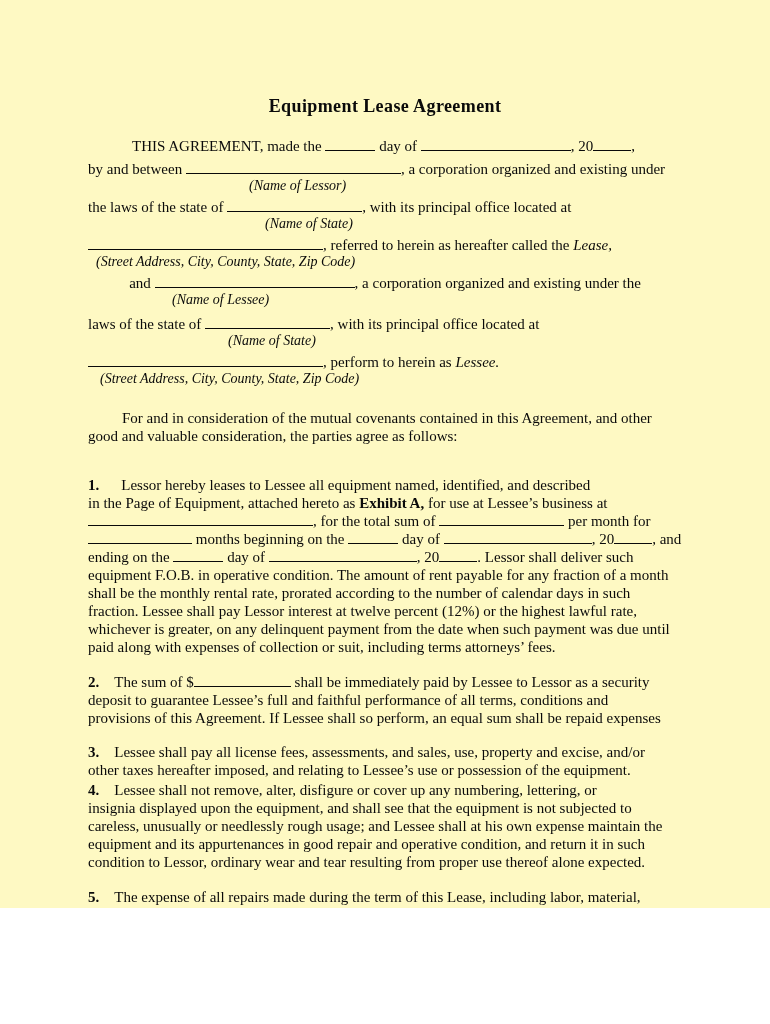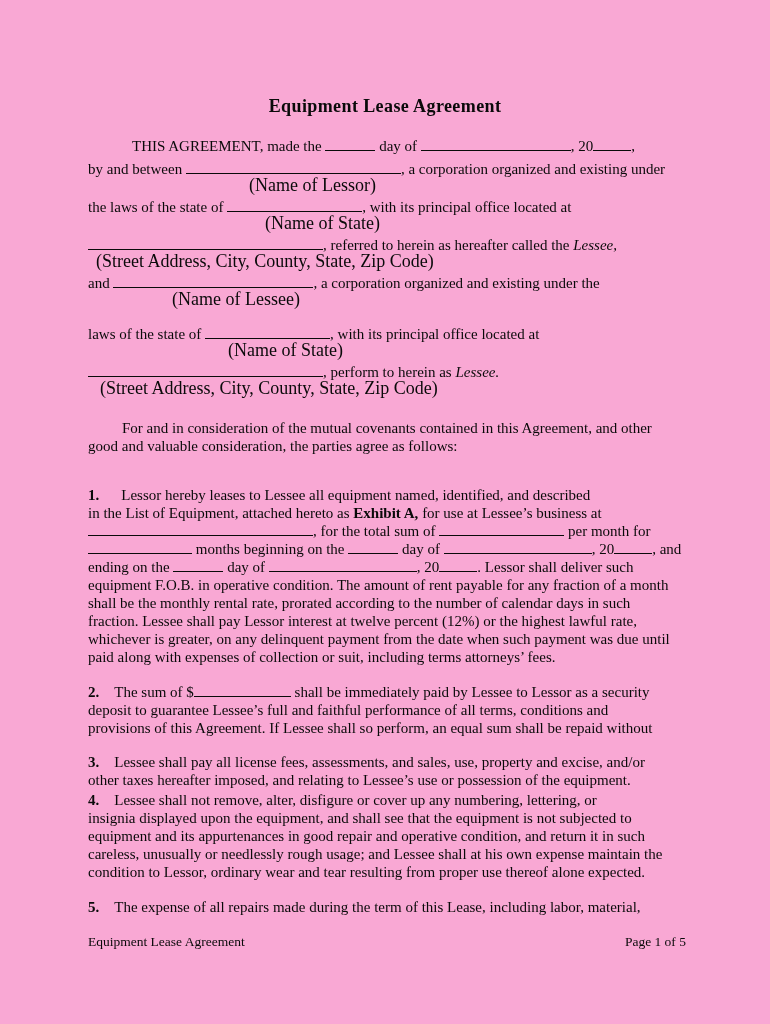--- a/index.html
+++ b/index.html
@@ -1,34 +1,34 @@
 <!DOCTYPE html>
 <html><head>
 <meta charset="utf-8">
 <style>
   html,body{margin:0;padding:0;background:#ffffff;}
   .page{
     position:relative;
-    width:770px;height:1024px;
-    background:#f9a8d4;
+    width:770px;height:908px;
+    background:#fef9c3;
     font-family:"Liberation Serif","DejaVu Serif",serif;
     font-size:15px;color:#0a0a0a;
     overflow:hidden;
   }
   .content{position:absolute;left:88px;top:95px;width:594px;}
   .doc-title{
     text-align:center;font-weight:bold;font-size:18px;
     letter-spacing:0.4px;line-height:22px;white-space:pre;
   }
   .line{line-height:18px;white-space:pre;}
   .line.lab{line-height:14px;}
   .t{font-style:normal;}
   .b{font-weight:bold;}
   .i{font-style:italic;}
-  .lbl{font-size:18px;}
+  .lbl{font-style:italic;font-size:14px;}
   .tab{display:inline-block;height:1px;}
   .blank{
     display:inline-block;height:12px;
     border-bottom:1px solid #0a0a0a;
   }
   .footer{
     position:absolute;left:88px;right:84px;top:934px;
     font-size:13.5px;line-height:16px;
   }
   .footer .fright{float:right;}
@@ -38,49 +38,49 @@
 
 <div class="page">
   <div class="content">
     <div class="doc-title">Equipment Lease Agreement</div>
     <div id="doc-lines">
         <div class="line" style="margin-top: 20px;"><span class="tab" style="width: 44px;"></span><span class="t">THIS AGREEMENT, made the </span><span class="blank" style="width: 50px;"></span><span class="t"> day of </span><span class="blank" style="width: 150px;"></span><span class="t">, 20</span><span class="blank" style="width: 38px;"></span><span class="t">,</span></div>
         <div class="line" style="margin-top: 5px;"><span class="t">by and between </span><span class="blank" style="width: 215px;"></span><span class="t">, a corporation organized and existing under</span></div>
         <div class="line lab"><span class="tab" style="width: 161px;"></span><span class="lbl">(Name of Lessor)</span></div>
         <div class="line" style="margin-top: 5px;"><span class="t">the laws of the state of </span><span class="blank" style="width: 135px;"></span><span class="t">, with its principal office located at</span></div>
         <div class="line lab"><span class="tab" style="width: 177px;"></span><span class="lbl">(Name of State)</span></div>
-        <div class="line" style="margin-top: 5px;"><span class="blank" style="width: 235px;"></span><span class="t">, referred to herein as hereafter called the </span><span class="i">Lessee,</span></div>
+        <div class="line" style="margin-top: 5px;"><span class="blank" style="width: 235px;"></span><span class="t">, referred to herein as hereafter called the </span><span class="i">Lease,</span></div>
         <div class="line lab"><span class="tab" style="width: 8px;"></span><span class="lbl">(Street Address, City, County, State, Zip Code)</span></div>
-        <div class="line" style="margin-top: 5px;"><span class="t">and </span><span class="blank" style="width: 200px;"></span><span class="t">, a corporation organized and existing under the</span></div>
+        <div class="line" style="margin-top: 5px; text-align: center;"><span class="t">and </span><span class="blank" style="width: 200px;"></span><span class="t">, a corporation organized and existing under the</span></div>
         <div class="line lab"><span class="tab" style="width: 84px;"></span><span class="lbl">(Name of Lessee)</span></div>
-        <div class="line" style="margin-top: 18px;"><span class="t">laws of the state of </span><span class="blank" style="width: 125px;"></span><span class="t">, with its principal office located at</span></div>
+        <div class="line" style="margin-top: 8px;"><span class="t">laws of the state of </span><span class="blank" style="width: 125px;"></span><span class="t">, with its principal office located at</span></div>
         <div class="line lab"><span class="tab" style="width: 140px;"></span><span class="lbl">(Name of State)</span></div>
         <div class="line" style="margin-top: 5px;"><span class="blank" style="width: 235px;"></span><span class="t">, perform to herein as </span><span class="i">Lessee.</span></div>
         <div class="line lab"><span class="tab" style="width: 12px;"></span><span class="lbl">(Street Address, City, County, State, Zip Code)</span></div>
         <div class="line" style="margin-top: 23px;"><span class="tab" style="width: 34px;"></span><span class="t">For and in consideration of the mutual covenants contained in this Agreement, and other</span></div>
         <div class="line"><span class="t">good and valuable consideration, the parties agree as follows:</span></div>
         <div class="line" style="margin-top: 31px;"><span class="b">1.</span><span class="tab" style="width: 22px;"></span><span class="t">Lessor hereby leases to Lessee all equipment named, identified, and described</span></div>
-        <div class="line"><span class="t">in the List of Equipment, attached hereto as </span><span class="b">Exhibit A,</span><span class="t"> for use at Lessee’s business at</span></div>
+        <div class="line"><span class="t">in the Page of Equipment, attached hereto as </span><span class="b">Exhibit A,</span><span class="t"> for use at Lessee’s business at</span></div>
         <div class="line"><span class="blank" style="width: 225px;"></span><span class="t">, for the total sum of </span><span class="blank" style="width: 125px;"></span><span class="t"> per month for</span></div>
         <div class="line"><span class="blank" style="width: 104px;"></span><span class="t"> months beginning on the </span><span class="blank" style="width: 50px;"></span><span class="t"> day of </span><span class="blank" style="width: 148px;"></span><span class="t">, 20</span><span class="blank" style="width: 38px;"></span><span class="t">, and</span></div>
         <div class="line"><span class="t">ending on the </span><span class="blank" style="width: 50px;"></span><span class="t"> day of </span><span class="blank" style="width: 148px;"></span><span class="t">, 20</span><span class="blank" style="width: 38px;"></span><span class="t">. Lessor shall deliver such</span></div>
         <div class="line"><span class="t">equipment F.O.B. in operative condition. The amount of rent payable for any fraction of a month</span></div>
         <div class="line"><span class="t">shall be the monthly rental rate, prorated according to the number of calendar days in such</span></div>
         <div class="line"><span class="t">fraction. Lessee shall pay Lessor interest at twelve percent (12%) or the highest lawful rate,</span></div>
         <div class="line"><span class="t">whichever is greater, on any delinquent payment from the date when such payment was due until</span></div>
         <div class="line"><span class="t">paid along with expenses of collection or suit, including terms attorneys’ fees.</span></div>
         <div class="line" style="margin-top: 17px;"><span class="b">2.</span><span class="tab" style="width: 15px;"></span><span class="t">The sum of $</span><span class="blank" style="width: 97px;"></span><span class="t"> shall be immediately paid by Lessee to Lessor as a security</span></div>
         <div class="line"><span class="t">deposit to guarantee Lessee’s full and faithful performance of all terms, conditions and</span></div>
-        <div class="line"><span class="t">provisions of this Agreement. If Lessee shall so perform, an equal sum shall be repaid without</span></div>
+        <div class="line"><span class="t">provisions of this Agreement. If Lessee shall so perform, an equal sum shall be repaid expenses</span></div>
         <div class="line" style="margin-top: 16px;"><span class="b">3.</span><span class="tab" style="width: 15px;"></span><span class="t">Lessee shall pay all license fees, assessments, and sales, use, property and excise, and/or</span></div>
         <div class="line"><span class="t">other taxes hereafter imposed, and relating to Lessee’s use or possession of the equipment.</span></div>
         <div class="line" style="margin-top: 2px;"><span class="b">4.</span><span class="tab" style="width: 15px;"></span><span class="t">Lessee shall not remove, alter, disfigure or cover up any numbering, lettering, or</span></div>
         <div class="line"><span class="t">insignia displayed upon the equipment, and shall see that the equipment is not subjected to</span></div>
+        <div class="line"><span class="t">careless, unusually or needlessly rough usage; and Lessee shall at his own expense maintain the</span></div>
         <div class="line"><span class="t">equipment and its appurtenances in good repair and operative condition, and return it in such</span></div>
-        <div class="line"><span class="t">careless, unusually or needlessly rough usage; and Lessee shall at his own expense maintain the</span></div>
         <div class="line"><span class="t">condition to Lessor, ordinary wear and tear resulting from proper use thereof alone expected.</span></div>
         <div class="line" style="margin-top: 17px;"><span class="b">5.</span><span class="tab" style="width: 15px;"></span><span class="t">The expense of all repairs made during the term of this Lease, including labor, material,</span></div>
       </div>
   </div>
   <div class="footer">
     <span class="fright">Page 1 of 5</span>
     <span>Equipment Lease Agreement</span>
   </div>
 </div>
 

